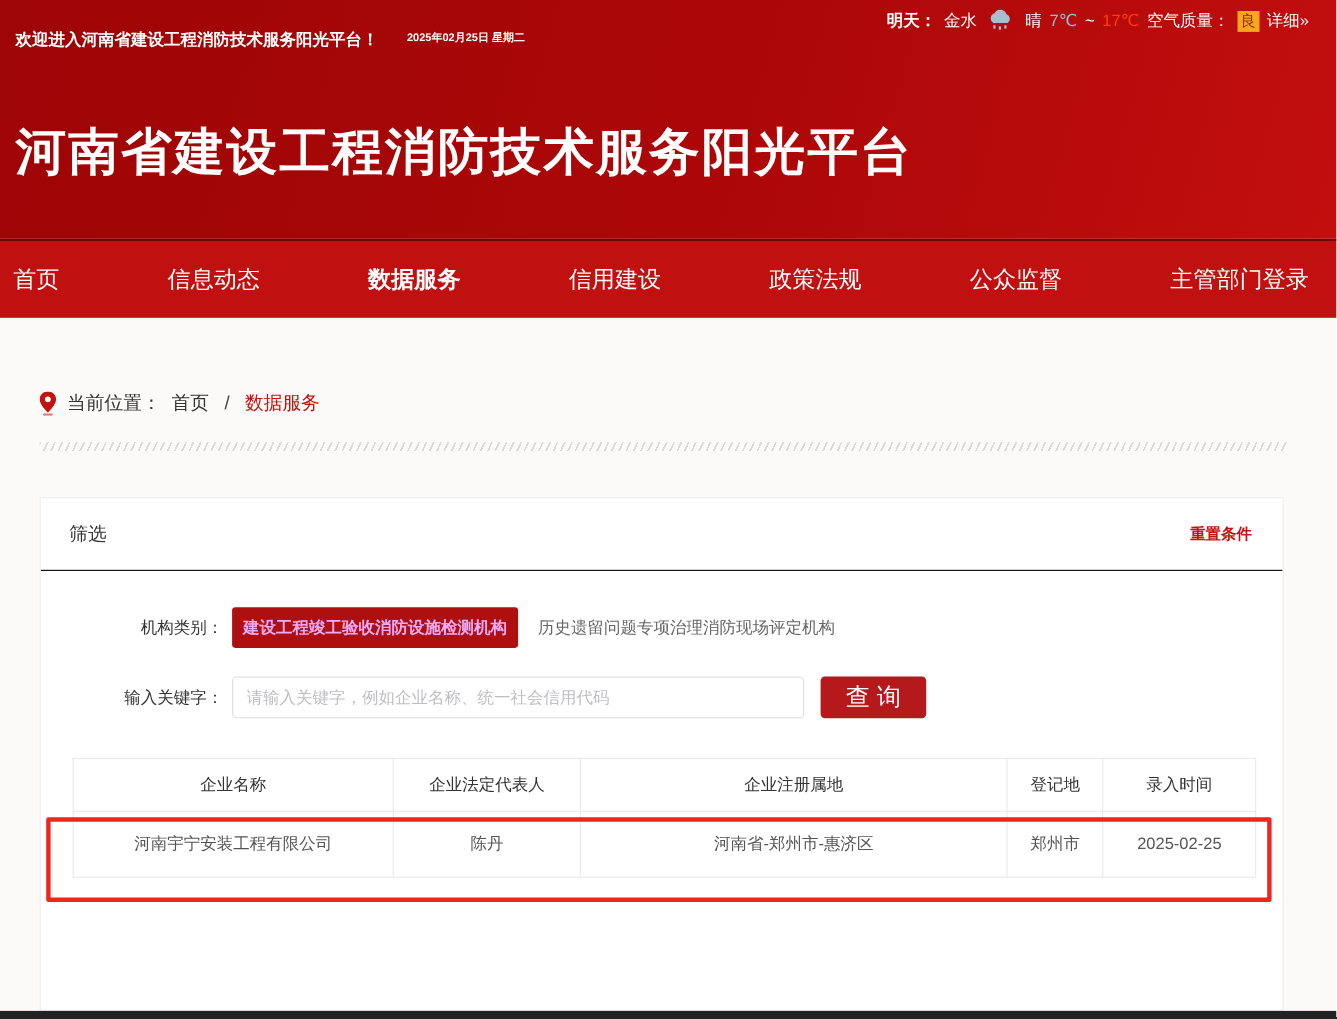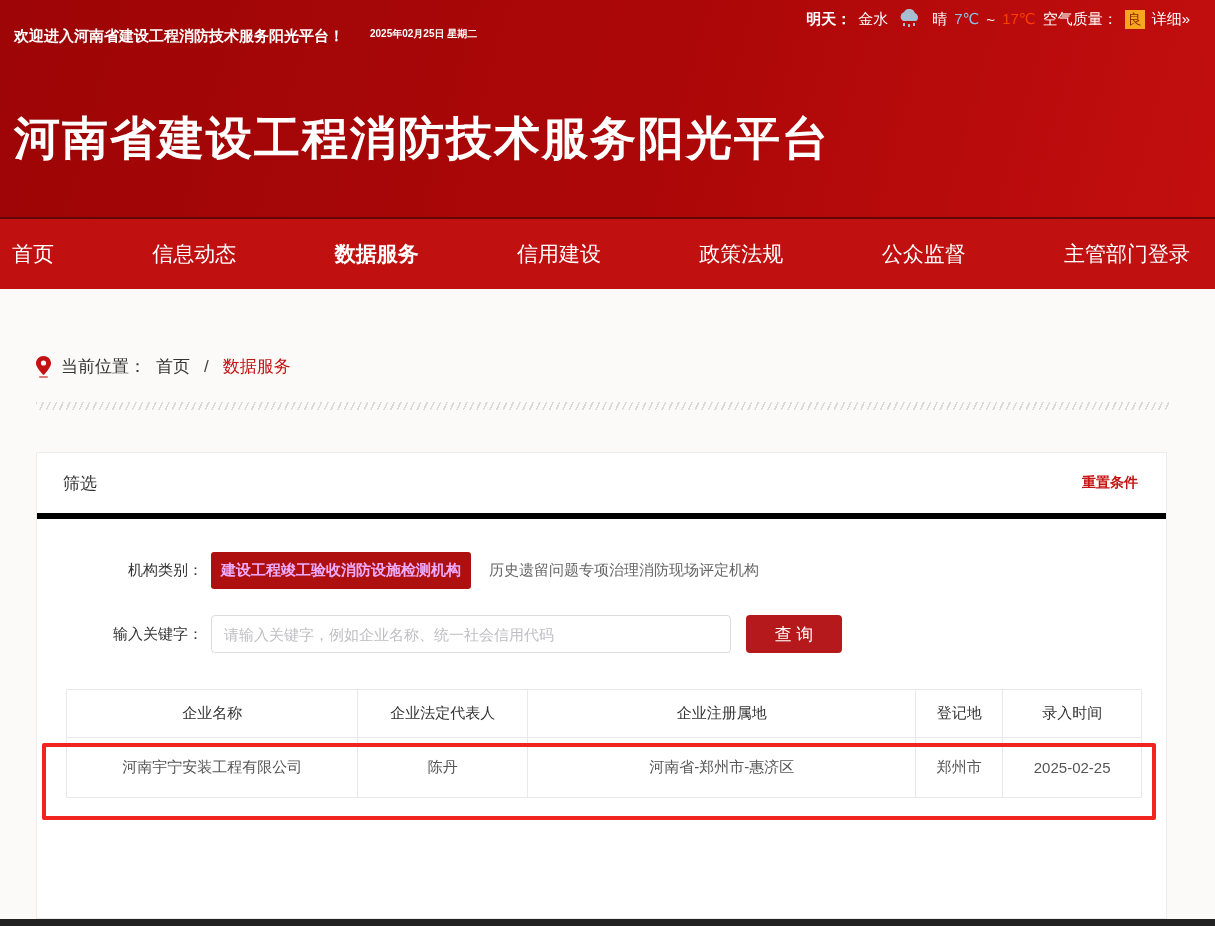--- a/index.html
+++ b/index.html
@@ -33,40 +33,40 @@
   .crumb-link { color:#333; cursor:pointer; }
   .crumb-sep { color:#444; margin:0 4px; }
   .crumb-current { color:#c21212; cursor:pointer; }
 
   .slashes { position:absolute; left:36px; right:45px; top:113px; height:8px;
     background:repeating-linear-gradient(115deg,#d9d9d9 0 1.5px,transparent 1.5px 6px); }
 
   .panel { position:absolute; left:36px; top:163px; width:1131px; height:467px;
     background:#fff; border:1px solid #ececec; overflow:hidden; }
   .panel-head { height:66px; display:flex; align-items:center; justify-content:space-between;
-    padding:0 28px 0 26px; border-bottom:6px solid #000000; }
+    padding:0 28px 0 26px; border-bottom:1px solid #000000; }
   .panel-title { font-size:17px; color:#333; }
   .reset-link { font-size:14px; color:#c51212; font-weight:bold; cursor:pointer; }
 
   .filter-row { display:flex; align-items:center; padding:0 26px 0 56px; }
   .filter-row.r1 { margin-top:33px; }
   .filter-row.r2 { margin-top:26px; }
   .flabel { width:110px; text-align:right; margin-right:8px; font-size:15px; color:#333; white-space:nowrap; }
   .chip { padding:9px 10px; border-radius:3px; font-size:15px; cursor:pointer; white-space:nowrap; }
   .chip.selected { background:#ae1010; color:#f0abfc; font-weight:bold; }
   .chip.plain { color:#666; padding-left:8px; }
   .region-group { margin-left:auto; display:flex; align-items:center; }
   .select-box { width:335px; height:38px; border:1px solid #dcdcdc; border-radius:4px; background:#fff;
     display:flex; align-items:center; justify-content:space-between; padding:0 12px; cursor:pointer; }
   .select-placeholder { color:#bfbfc3; font-size:16px; }
   .kw-input { width:520px; height:38px; border:1px solid #dcdcdc; border-radius:4px; padding:0 12px; font-size:15px;
     font-family:"Liberation Sans","DejaVu Sans",sans-serif; color:#333; outline:none; }
   .kw-input::placeholder { color:#bfbfc3; }
   .search-btn { margin-left:15px; width:96px; height:38px; background:#b5191c; border:none; border-radius:4px;
-    color:#fff; font-size:17px; cursor:pointer; font-family:inherit; white-space:nowrap; }
+    color:#fff; font-size:22px; cursor:pointer; font-family:inherit; white-space:nowrap; }
 
   .data-table { margin:36px 26px 0 29px; width:1076px; border-collapse:collapse; table-layout:fixed; }
   .data-table th, .data-table td { border:1px solid #e9e9e9; text-align:center; font-weight:normal;
     font-size:15px; padding:0 6px; overflow:hidden; white-space:nowrap; }
   .data-table th { height:48px; color:#333; background:#fff; }
   .data-table td { height:50px; color:#555; }
   .data-table tbody tr:first-child td { height:60px; }
 
   .highlight-rect { position:absolute; left:5px; top:290px; width:1114px; height:77px;
     border:4px solid #f0251f; border-radius:2px; pointer-events:none; z-index:5; }

